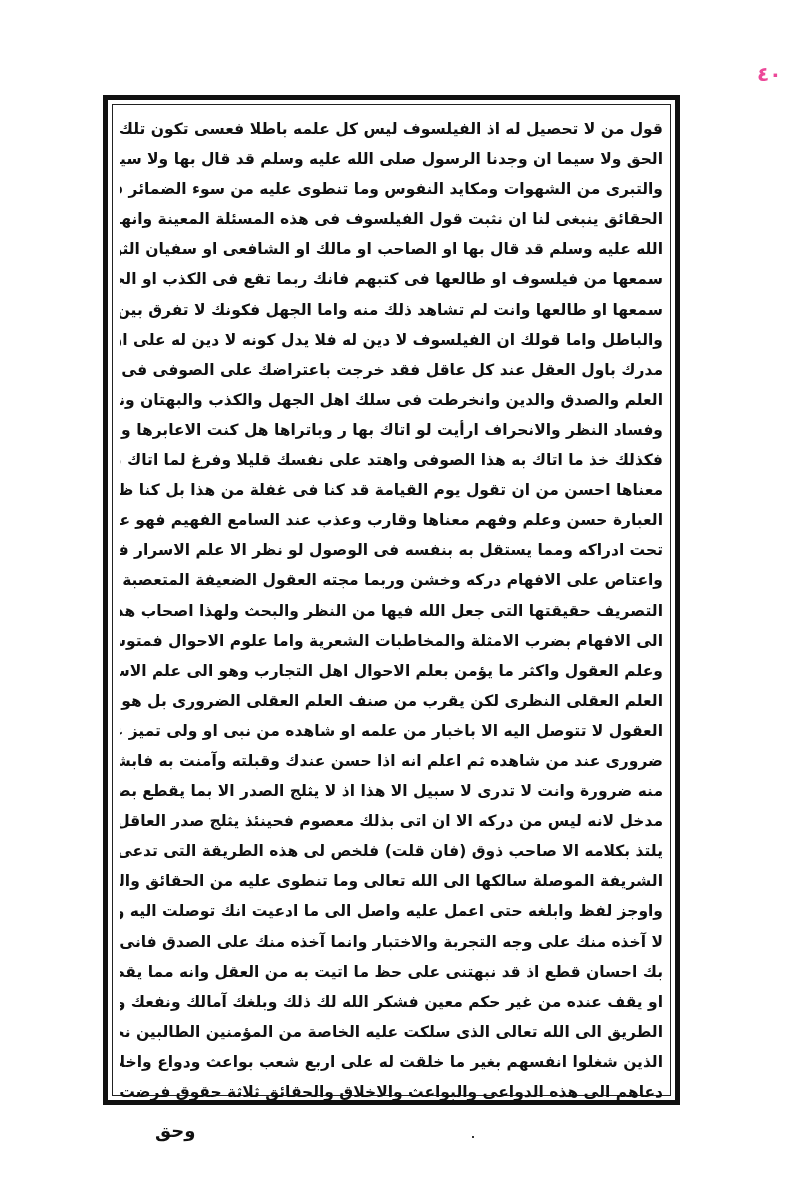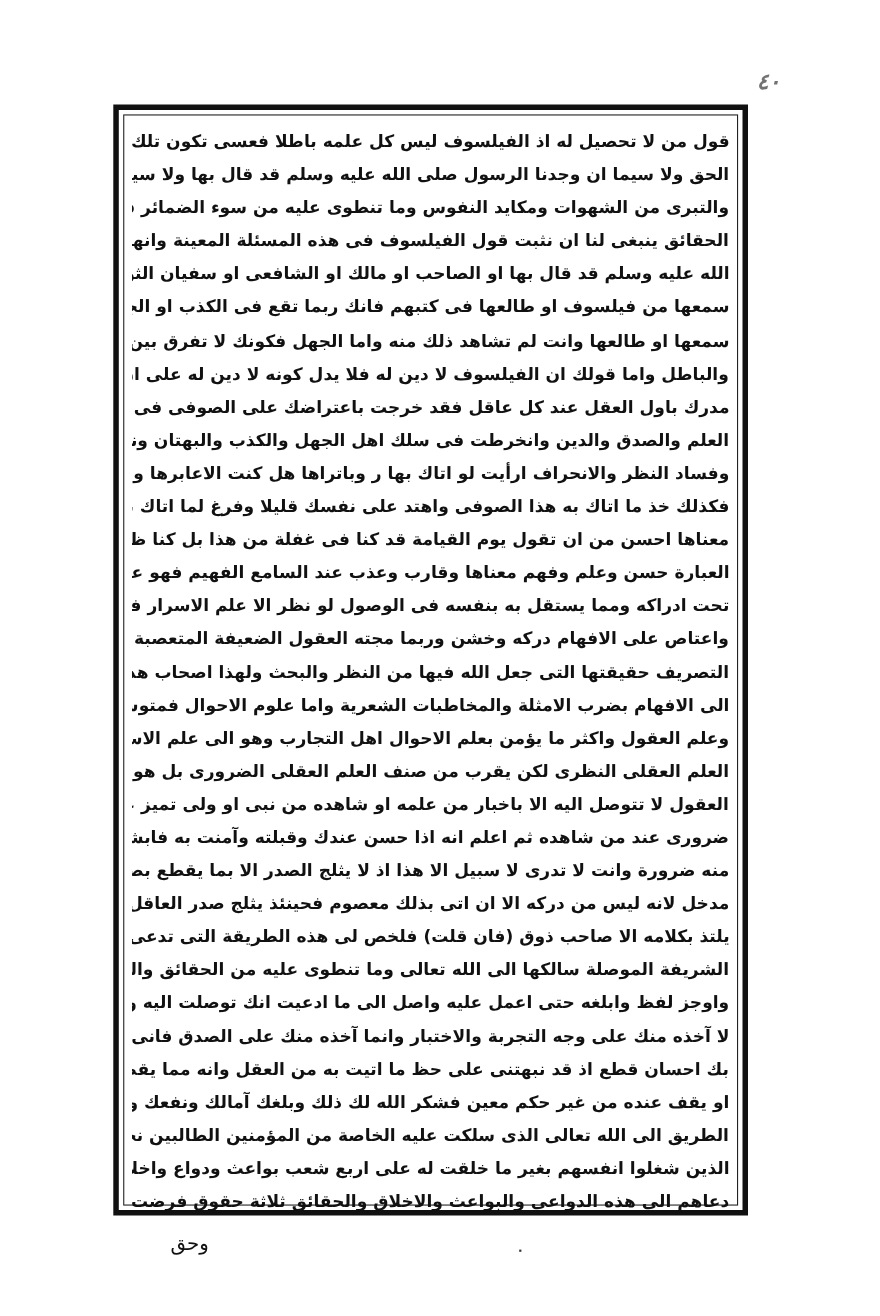--- a/index.html
+++ b/index.html
@@ -11,26 +11,25 @@
     width: 800px;
     height: 1196px;
     position: relative;
     overflow: hidden;
     font-family: "DejaVu Sans", sans-serif;
     color: #111;
   }
   .page-number {
     position: absolute;
     top: 62px;
-    left: 688px;
+    left: 757px;
     font-size: 20px;
     font-weight: bold;
     direction: rtl;
-    color: #737373;
-    font-style: italic;
+    color: #ec4899;
   }
   .frame {
     position: absolute;
     top: 95px;
     left: 103px;
     width: 577px;
     height: 1010px;
     box-sizing: border-box;
     border-top: 5px solid #111;
     border-bottom: 5px solid #111;
@@ -66,21 +65,21 @@
     text-align: justify;
     text-align-last: justify;
     letter-spacing: -0.2px;
     font-family: "DejaVu Sans", sans-serif;
   }
   .catchword {
     position: absolute;
     top: 1120px;
     left: 155px;
     font-size: 18px;
-    font-weight: normal;
+    font-weight: bold;
     direction: rtl;
   }
   .dot {
     position: absolute;
     top: 1136px;
     left: 472px;
     width: 2px;
     height: 2px;
     background: #333;
   }

